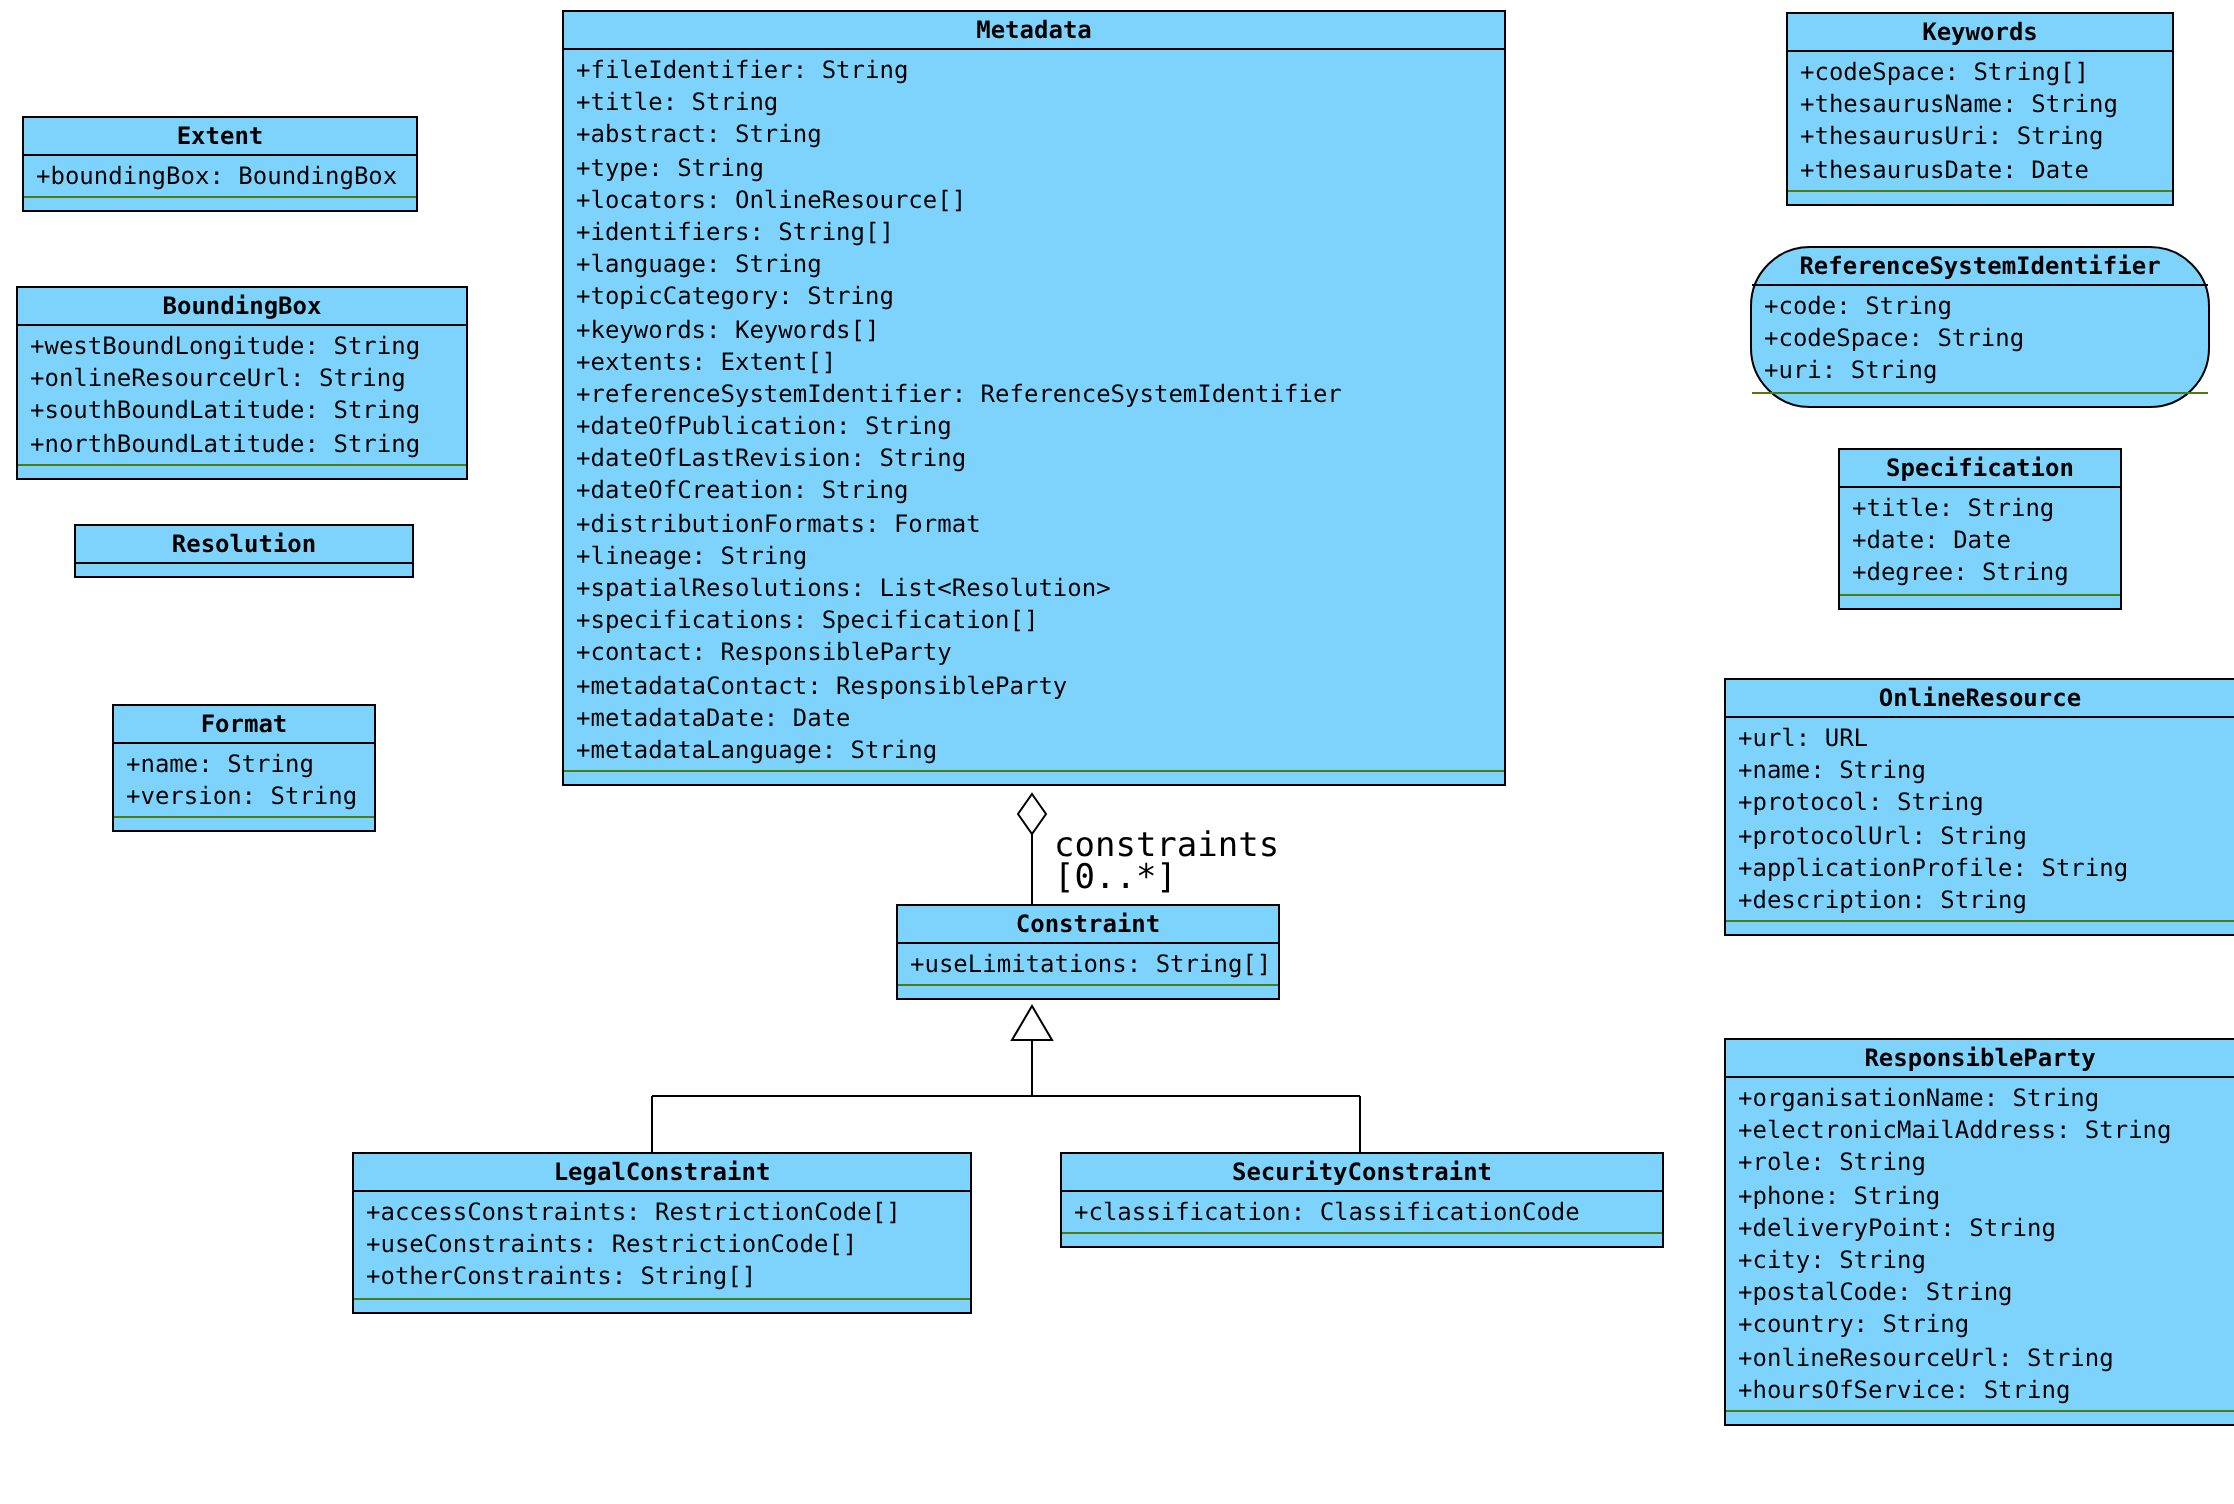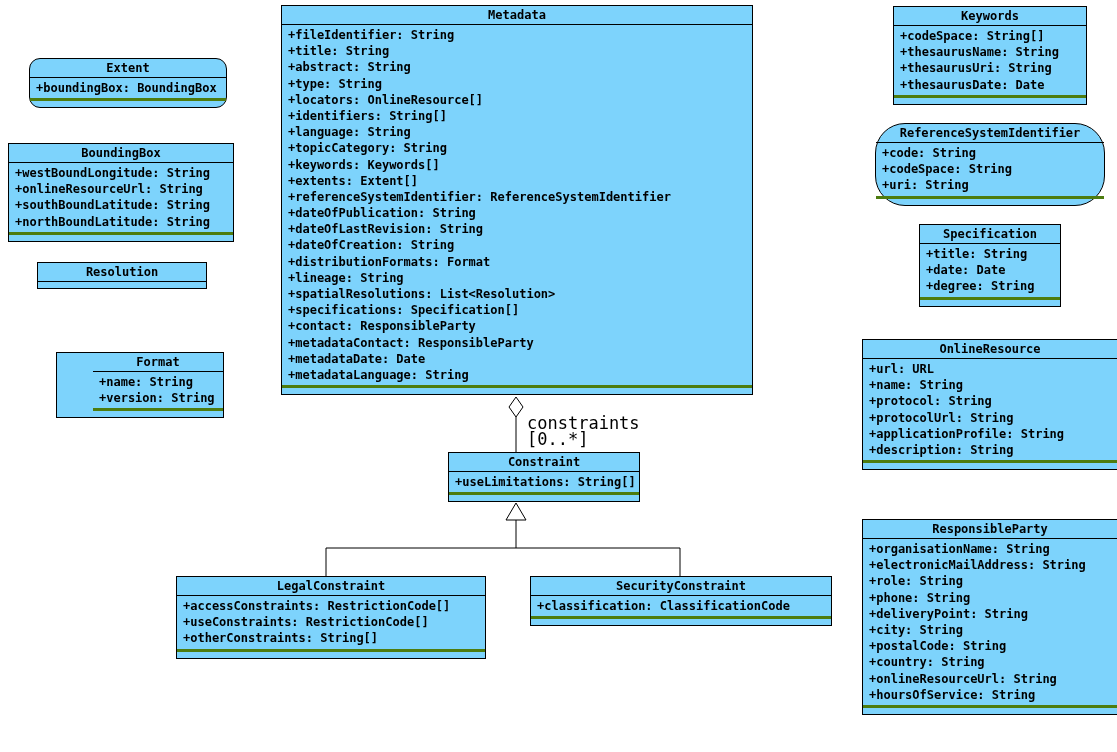--- a/index.html
+++ b/index.html
@@ -19,26 +19,25 @@
     background: #7dd3fc;
   }
   .uml-title {
     font-weight: bold;
     text-align: center;
     border-bottom: 1px solid #000;
     padding: 2px 8px;
     white-space: nowrap;
   }
   .uml-attrs {
-    border-bottom: 3px solid #4d7c0f;
+    border-bottom: 1px solid #4d7c0f;
     padding: 2px 6px;
     line-height: 1.35;
     white-space: nowrap;
     min-height: 4px;
-    font-weight: bold;
   }
   .uml-ops {
     min-height: 6px;
   }
   .attr-line {
     white-space: nowrap;
   }
   svg.overlay {
     position: absolute;
     top: 0; left: 0;
@@ -78,21 +77,21 @@
       <div class="attr-line">+spatialResolutions: List&lt;Resolution&gt;</div>
       <div class="attr-line">+specifications: Specification[]</div>
       <div class="attr-line">+contact: ResponsibleParty</div>
       <div class="attr-line">+metadataContact: ResponsibleParty</div>
       <div class="attr-line">+metadataDate: Date</div>
       <div class="attr-line">+metadataLanguage: String</div>
     </div>
   <div class="uml-ops"></div>
 </div>
 
-<div class="uml-class" style="left:29px; top:58px; width:196px;border-radius:11px;">
+<div class="uml-class" style="left:11px; top:58px; width:196px;">
   <div class="uml-title">Extent</div>
   <div class="uml-attrs">
       <div class="attr-line">+boundingBox: BoundingBox</div>
     </div>
   <div class="uml-ops"></div>
 </div>
 
 <div class="uml-class" style="left:8px; top:143px; width:224px;">
   <div class="uml-title">BoundingBox</div>
   <div class="uml-attrs">
@@ -102,21 +101,21 @@
       <div class="attr-line">+northBoundLatitude: String</div>
     </div>
   <div class="uml-ops"></div>
 </div>
 
 <div class="uml-class" style="left:37px; top:262px; width:168px;">
   <div class="uml-title">Resolution</div>
   <div class="uml-ops"></div>
 </div>
 
-<div class="uml-class" style="left:56px; top:352px; width:130px;padding-left:36px;">
+<div class="uml-class" style="left:56px; top:352px; width:130px;">
   <div class="uml-title">Format</div>
   <div class="uml-attrs">
       <div class="attr-line">+name: String</div>
       <div class="attr-line">+version: String</div>
     </div>
   <div class="uml-ops"></div>
 </div>
 
 <div class="uml-class" id="constraint-box" style="left:448px; top:452px; width:190px;">
   <div class="uml-title">Constraint</div>

